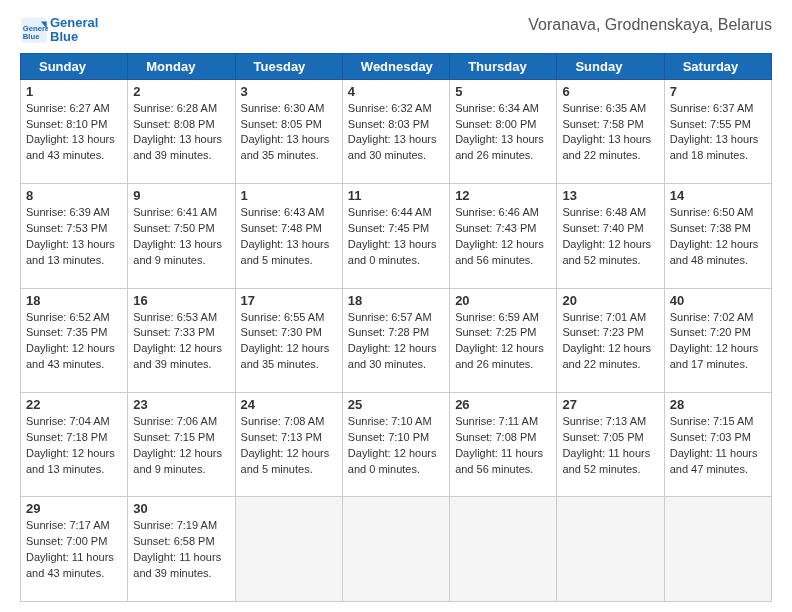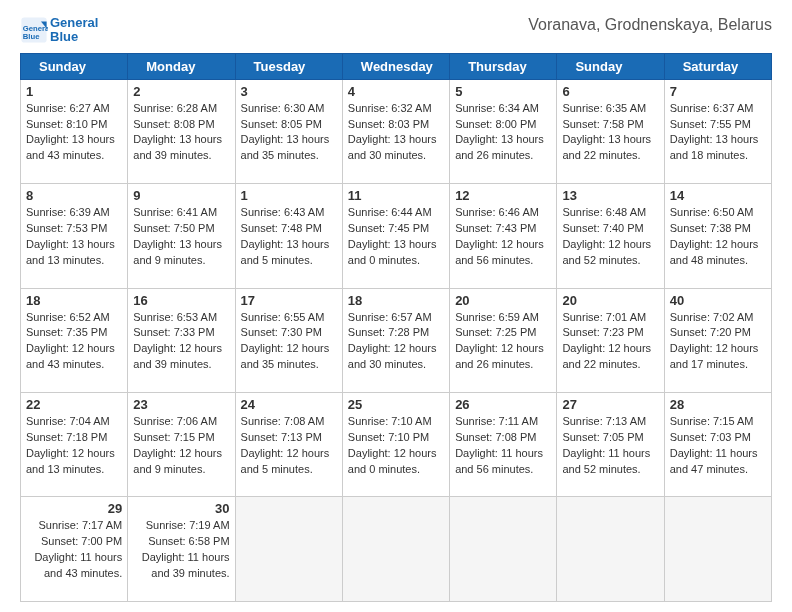--- a/index.html
+++ b/index.html
@@ -79,21 +79,20 @@
       display: block;
       margin-bottom: 2px;
     }
     .day-info {
       font-size: 11px;
       line-height: 1.45;
       color: #333;
     }
     .last-row td {
       height: 70px;
-      text-align: right;
     }
   </style>
 </head>
 <body>
 
 <div class="page">
   <div class="header">
     <div class="logo">
       <svg class="logo-icon" viewBox="0 0 40 40">
         <rect x="2" y="2" width="36" height="36" rx="4" fill="#e8f0fa"></rect>

